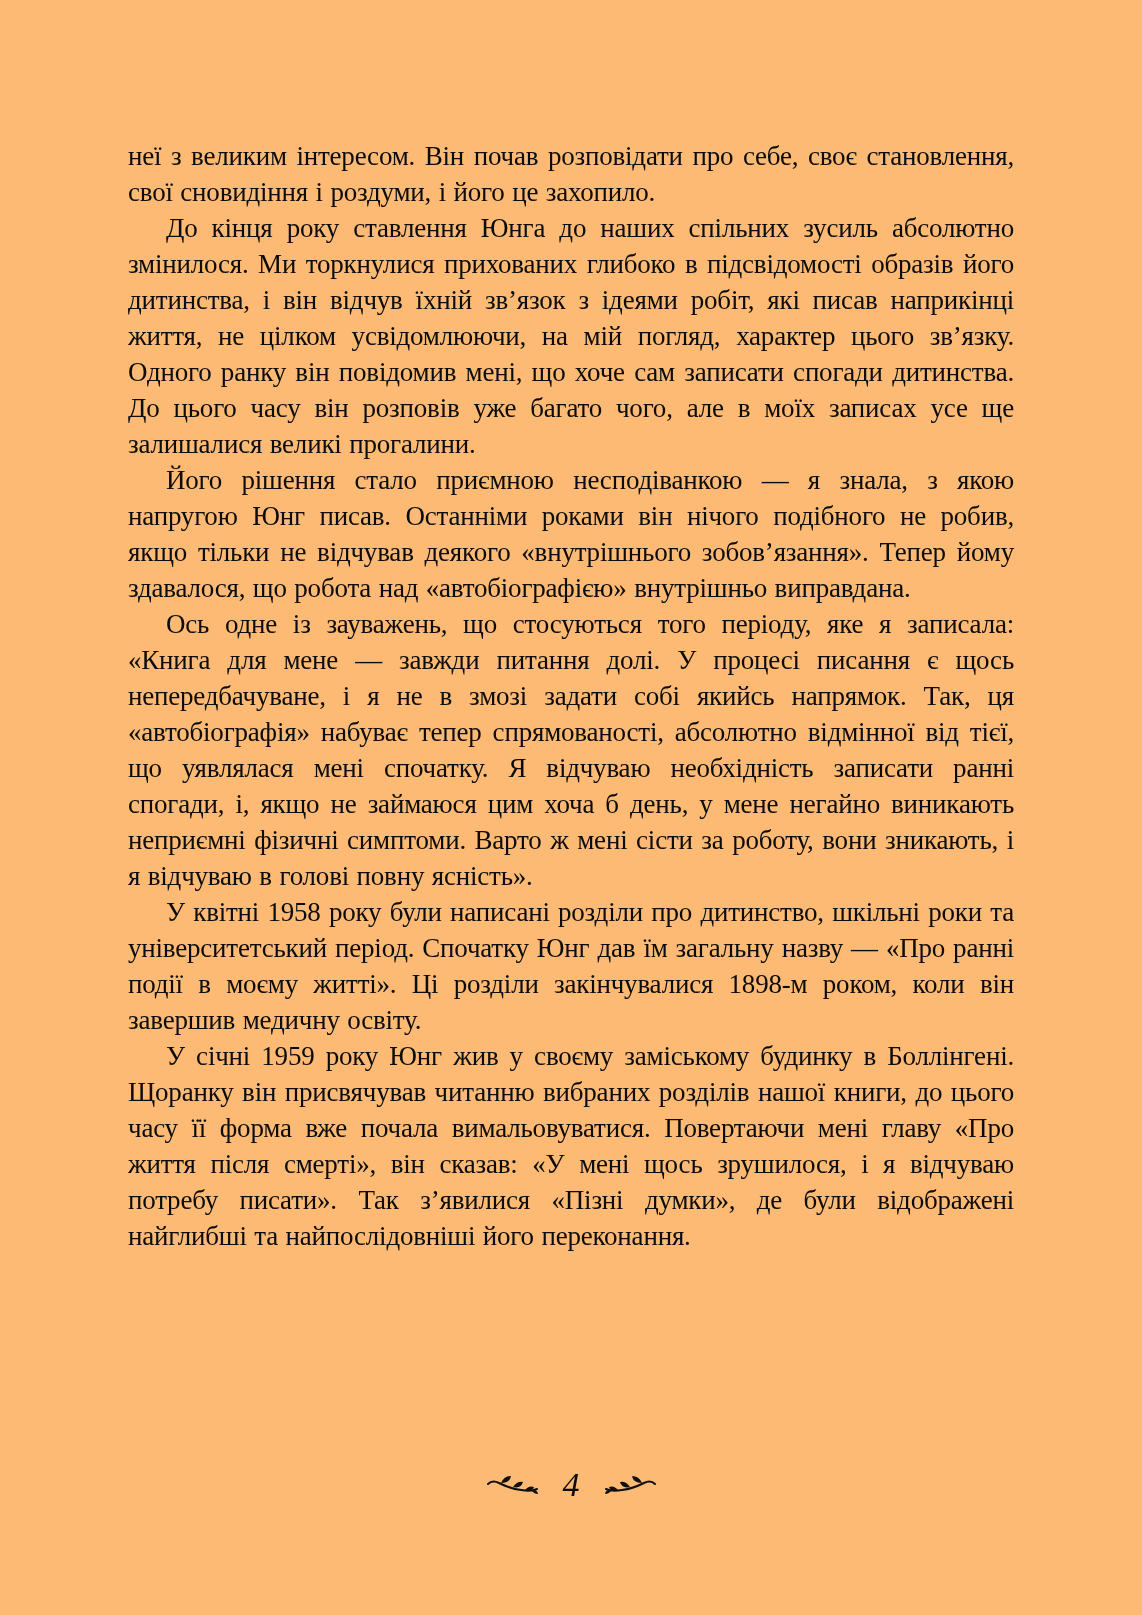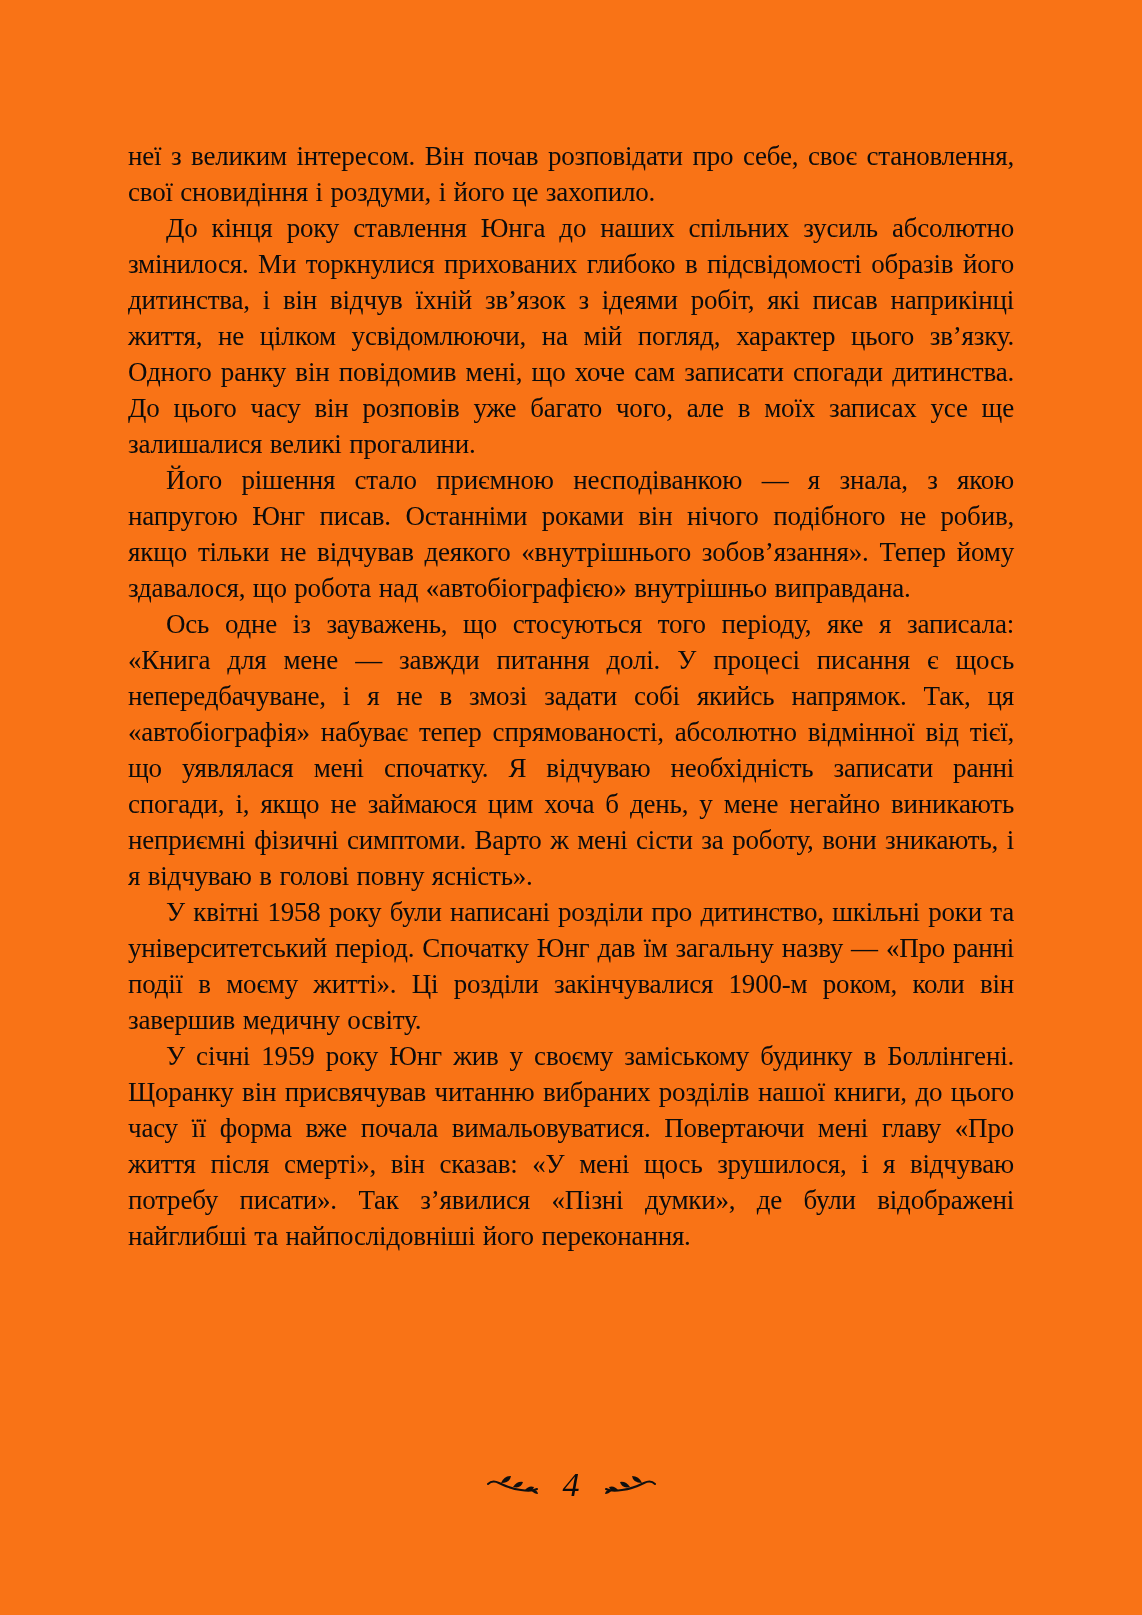--- a/index.html
+++ b/index.html
@@ -4,21 +4,21 @@
 <style>
   html, body {
     margin: 0;
     padding: 0;
     background: #ffffff;
   }
   .book-page {
     position: relative;
     width: 1142px;
     height: 1615px;
-    background: #f97316;
+    background: #fdba74;
     overflow: hidden;
     font-family: "Liberation Serif", "DejaVu Serif", serif;
     color: #0c0c0c;
   }
   .text-block {
     position: absolute;
     left: 128px;
     top: 138px;
     width: 886px;
     font-size: 27px;
@@ -64,21 +64,21 @@
 </head>
 <body>
 
 <div class="book-page">
 
   <div class="text-block">
     <p class="no-indent">неї з великим інтересом. Він почав розповідати про себе, своє становлення, свої сновидіння і роздуми, і його це захопило.</p>
     <p>До кінця року ставлення Юнга до наших спільних зусиль абсолютно змінилося. Ми торкнулися прихованих глибоко в підсвідомості образів його дитинства, і він відчув їхній зв’язок з ідеями робіт, які писав наприкінці життя, не цілком усвідомлюючи, на мій погляд, характер цього зв’язку. Одного ранку він повідомив мені, що хоче сам записати спогади дитинства. До цього часу він розповів уже багато чого, але в моїх записах усе ще залишалися великі прогалини.</p>
     <p>Його рішення стало приємною несподіванкою — я знала, з якою напругою Юнг писав. Останніми роками він нічого подібного не робив, якщо тільки не відчував деякого «внутрішнього зобов’язання». Тепер йому здавалося, що робота над «автобіографією» внутрішньо виправдана.</p>
     <p>Ось одне із зауважень, що стосуються того періоду, яке я записала: «Книга для мене — завжди питання долі. У процесі писання є щось непередбачуване, і я не в змозі задати собі якийсь напрямок. Так, ця «автобіографія» набуває тепер спрямованості, абсолютно відмінної від тієї, що уявлялася мені спочатку. Я відчуваю необхідність записати ранні спогади, і, якщо не займаюся цим хоча б день, у мене негайно виникають неприємні фізичні симптоми. Варто ж мені сісти за роботу, вони зникають, і я відчуваю в голові повну ясність».</p>
-    <p>У квітні 1958 року були написані розділи про дитинство, шкільні роки та університетський період. Спочатку Юнг дав їм загальну назву — «Про ранні події в моєму житті». Ці розділи закінчувалися 1900-м роком, коли він завершив медичну освіту.</p>
+    <p>У квітні 1958 року були написані розділи про дитинство, шкільні роки та університетський період. Спочатку Юнг дав їм загальну назву — «Про ранні події в моєму житті». Ці розділи закінчувалися 1898-м роком, коли він завершив медичну освіту.</p>
     <p>У січні 1959 року Юнг жив у своєму заміському будинку в Боллінгені. Щоранку він присвячував читанню вибраних розділів нашої книги, до цього часу її форма вже почала вимальовуватися. Повертаючи мені главу «Про життя після смерті», він сказав: «У мені щось зрушилося, і я відчуваю потребу писати». Так з’явилися «Пізні думки», де були відображені найглибші та найпослідовніші його переконання.</p>
   </div>
 
   <div class="page-footer">
     <span class="ornament left">
       <svg width="52" height="26" viewBox="0 0 52 26" xmlns="http://www.w3.org/2000/svg">
         <path d="M1 12 C4 9, 8 9, 12 11 C18 14, 26 17, 34 18 C40 19, 46 19, 50 17" fill="none" stroke="#101010" stroke-width="2" stroke-linecap="round"></path>
         <path d="M14 11 q3 -7 10 -7 q-1 7 -10 7 z" fill="#101010"></path>
         <path d="M26 15 q4 -6 10 -5 q-2 7 -10 5 z" fill="#101010"></path>
         <path d="M38 18 q4 -5 9 -3 q-2 6 -9 3 z" fill="#101010"></path>

